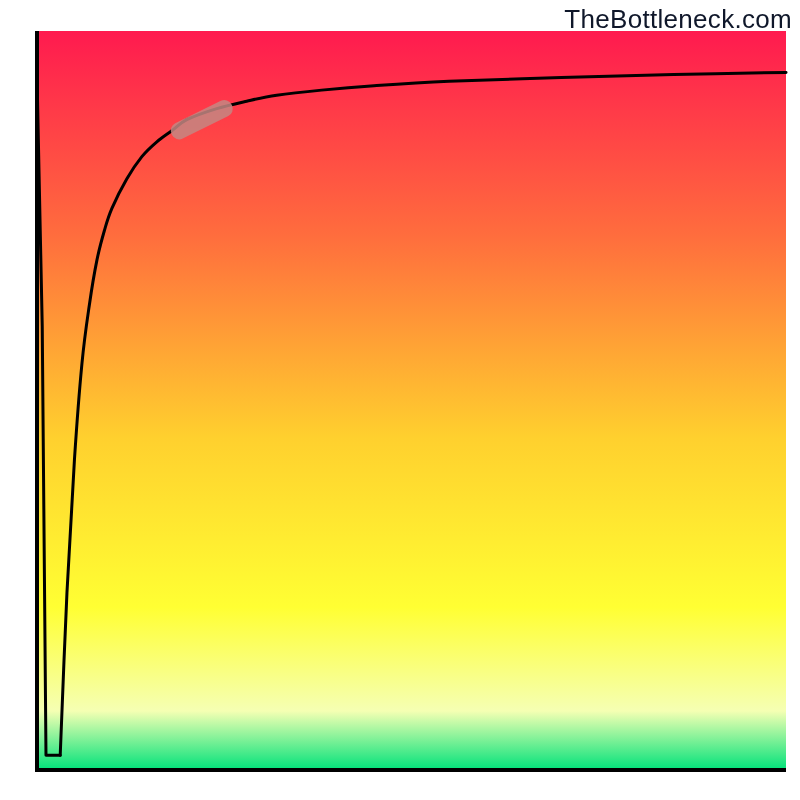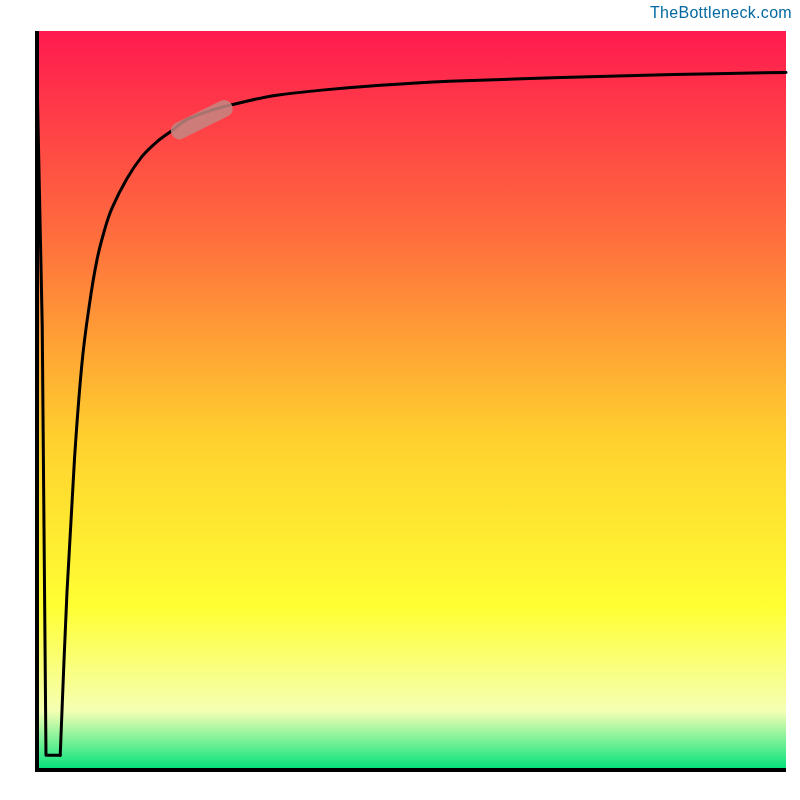--- a/index.html
+++ b/index.html
@@ -6,23 +6,23 @@
   html, body { width: 800px; height: 800px; overflow: hidden; background: #ffffff; font-family: Arial, Helvetica, sans-serif; }
   .stage {
     position: relative;
     width: 800px;
     height: 800px;
   }
   .watermark {
     position: absolute;
     top: 4px;
     right: 8px;
-    font-size: 16px;
+    font-size: 26px;
     font-weight: 400;
-    color: #0369a1;
+    color: #0f172a;
     letter-spacing: 0.3px;
     z-index: 30;
   }
   .plot-wrap {
     position: absolute;
     left: 0;
     top: 0;
     width: 800px;
     height: 800px;
   }

